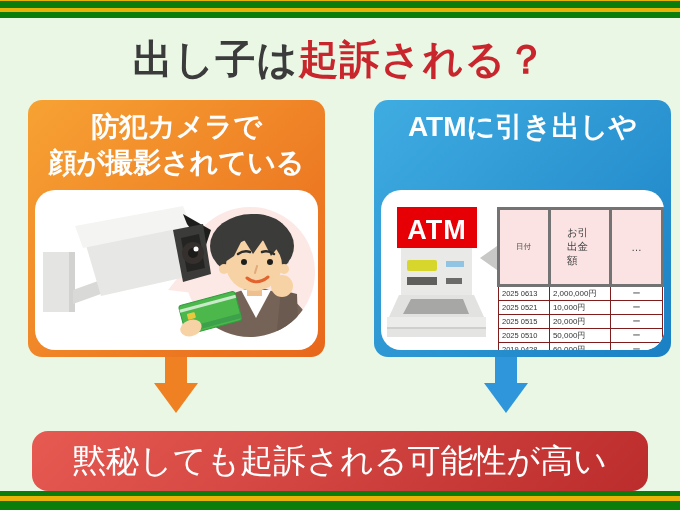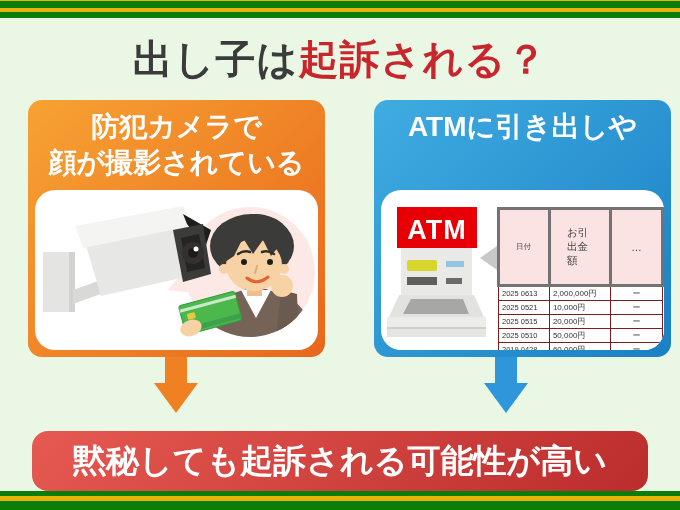--- a/index.html
+++ b/index.html
@@ -43,21 +43,21 @@
                border-right:22px solid transparent;border-top:30px solid;}
   .arrow.orange{left:154px;}
   .arrow.orange .stem{background:#ef8122;}
   .arrow.orange .head{border-top-color:#ef8122;}
   .arrow.blue{left:484px;}
   .arrow.blue .stem{background:#2f96db;}
   .arrow.blue .head{border-top-color:#2f96db;}
 
   .banner{position:absolute;left:32px;top:413px;width:616px;height:60px;border-radius:16px;
           background:linear-gradient(135deg,#e65a52,#bb2c2c);
-          color:#ffffff;font-weight:bold;font-size:33px;line-height:60px;text-align:center;}
+          color:#ffffff;font-weight:normal;font-size:33px;line-height:60px;text-align:center;}
 </style>
 </head>
 <body>
 
 <div class="page">
   <div class="bar t1"></div>
   <div class="bar t2"></div>
   <div class="canvas">
 
     <div class="title"><span>出し子は</span><span class="hl">起訴される？</span></div>

